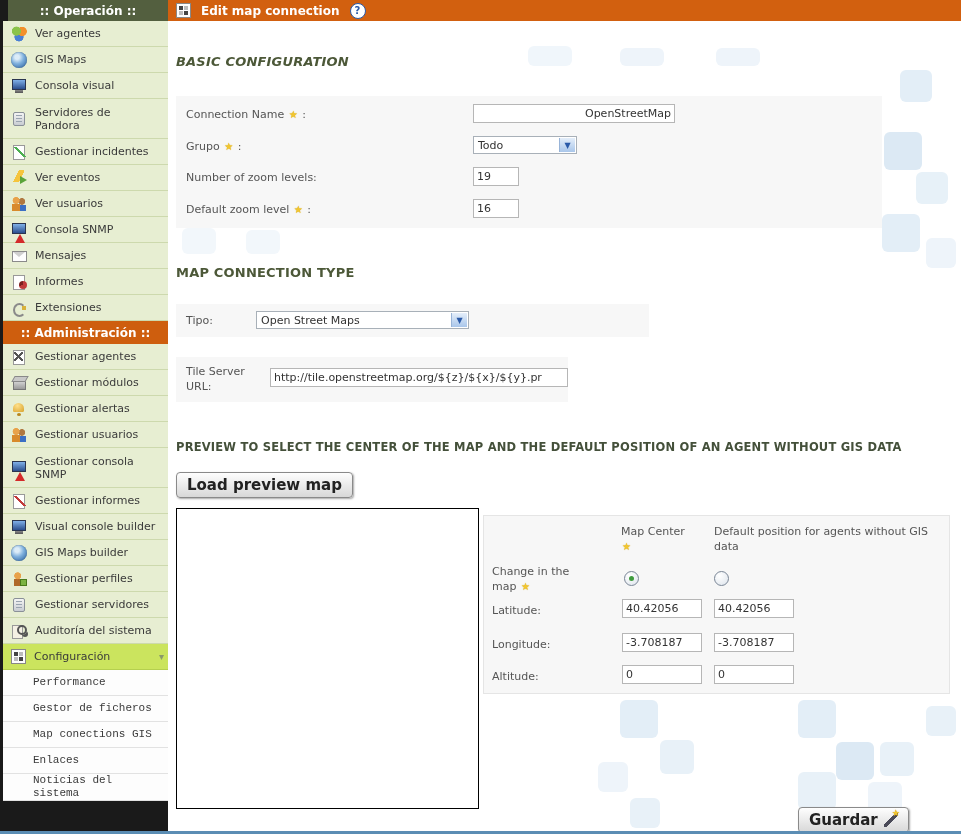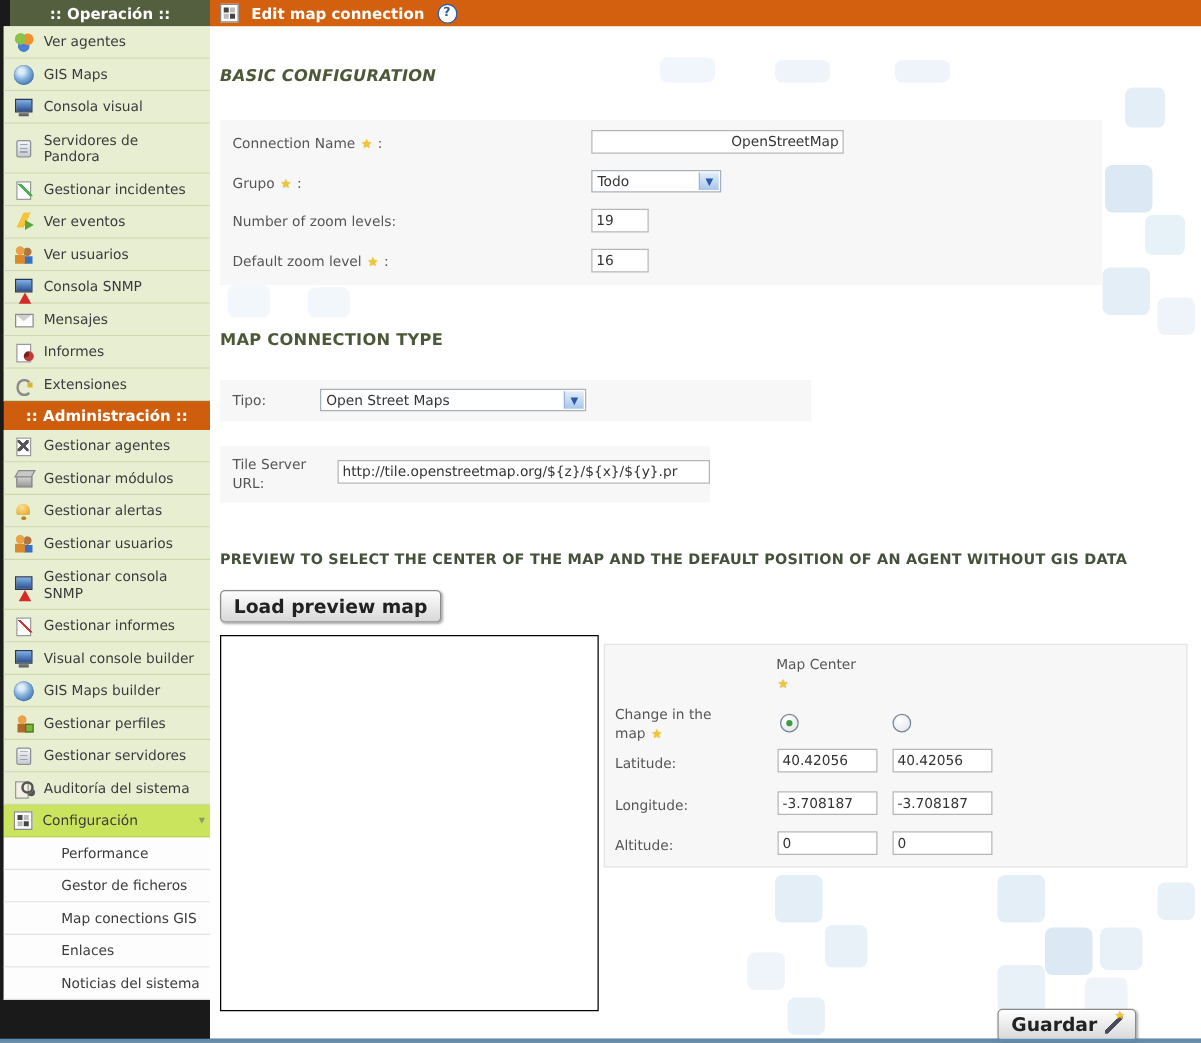--- a/index.html
+++ b/index.html
@@ -10,21 +10,21 @@
   .sidebar{position:absolute;left:0;top:0;width:168px;height:831px;background:#1a1a1a;}
   .menu-header{height:21px;display:flex;align-items:center;justify-content:center;color:#fff;font-weight:bold;font-size:12px;}
   .menu-header.olive{background:#535F3F;margin-left:8px;}
   .menu-header.orange{background:#CE5E0E;height:23px;margin-left:3px;}
   .menu{margin-left:3px;background:#e7eed2;}
   .mi{display:flex;align-items:center;gap:8px;padding:0 4px 0 8px;min-height:25px;border-bottom:1px solid #cdd9ad;background:#e7eed2;font-size:11px;color:#3a3a3a;cursor:pointer;}
   .mi.tall{min-height:39px;}
   .mi.selected{background:#cbe45e;border-bottom:1px solid #b5cf4e;}
   .mi .lbl{line-height:13px;}
   .mi .chev{margin-left:auto;color:#8a9a6a;font-size:10px;}
-  .mi.sub{background:#fdfdfd;padding-left:46px;border-bottom:1px solid #e2e2e2;}
+  .mi.sub{background:#fdfdfd;padding-left:30px;border-bottom:1px solid #e2e2e2;font-family:Liberation Mono, monospace;}
 
   
   .ic{display:inline-block;width:16px;height:16px;flex:none;position:relative;}
   .ic-agents{background:
     radial-gradient(circle at 34% 32%,#8bc34a 0 28%,transparent 32%),
     radial-gradient(circle at 70% 34%,#f2902c 0 28%,transparent 32%),
     radial-gradient(circle at 50% 68%,#4a7fd4 0 32%,transparent 36%);}
   .ic-globe{border-radius:50%;background:radial-gradient(circle at 38% 32%,#dcecf8 0 15%,#7fb0dd 45%,#3a6ea8 85%);box-shadow:inset 0 0 1px #2a4d7a;}
   .ic-monitor::before{content:"";position:absolute;left:1px;top:1px;width:12px;height:9px;background:linear-gradient(#7fb0e8,#2b4f8e);border:1px solid #2a3550;}
   .ic-monitor::after{content:"";position:absolute;left:4px;top:12px;width:8px;height:3px;background:linear-gradient(#888,#555);}
@@ -279,20 +279,21 @@
 
     <div class="h1" style="left:8px;top:440px;font-size:11.5px;white-space:nowrap;color:#44503a;">PREVIEW TO SELECT THE CENTER OF THE MAP AND THE DEFAULT POSITION OF AN AGENT WITHOUT GIS DATA</div>
     <button class="btn" style="left:8px;top:472px;">
         <span>Load preview map</span>
       </button>
 
     <div class="mapbox" style="left:8px;top:508px;width:301px;height:299px;"></div>
 
     <div class="gis-table" style="left:315px;top:515px;width:465px;height:177px;">
       <div class="flabel" style="left:137px;top:8px;width:64px;"><span>Map Center</span> <span class="star"></span></div>
+      <div class="flabel" style="left:230px;top:8px;width:232px;">Default position for agents without GIS data</div>
       <div class="flabel" style="left:8px;top:48px;width:100px;"><span>Change in the map</span> <span class="star"></span></div>
       <span class="radio" style="left:140px;top:55px;" data-checked="true"></span>
       <span class="radio" style="left:230px;top:55px;" data-checked="false"></span>
       <div class="flabel" style="left:8px;top:87px;">Latitude:</div>
       <input class="txt" style="left: 138px; top: 83px; width: 72px;" value="40.42056">
       <input class="txt" style="left: 230px; top: 83px; width: 72px;" value="40.42056">
       <div class="flabel" style="left:8px;top:121px;">Longitude:</div>
       <input class="txt" style="left: 138px; top: 117px; width: 72px;" value="-3.708187">
       <input class="txt" style="left: 230px; top: 117px; width: 72px;" value="-3.708187">
       <div class="flabel" style="left:8px;top:153px;">Altitude:</div>

